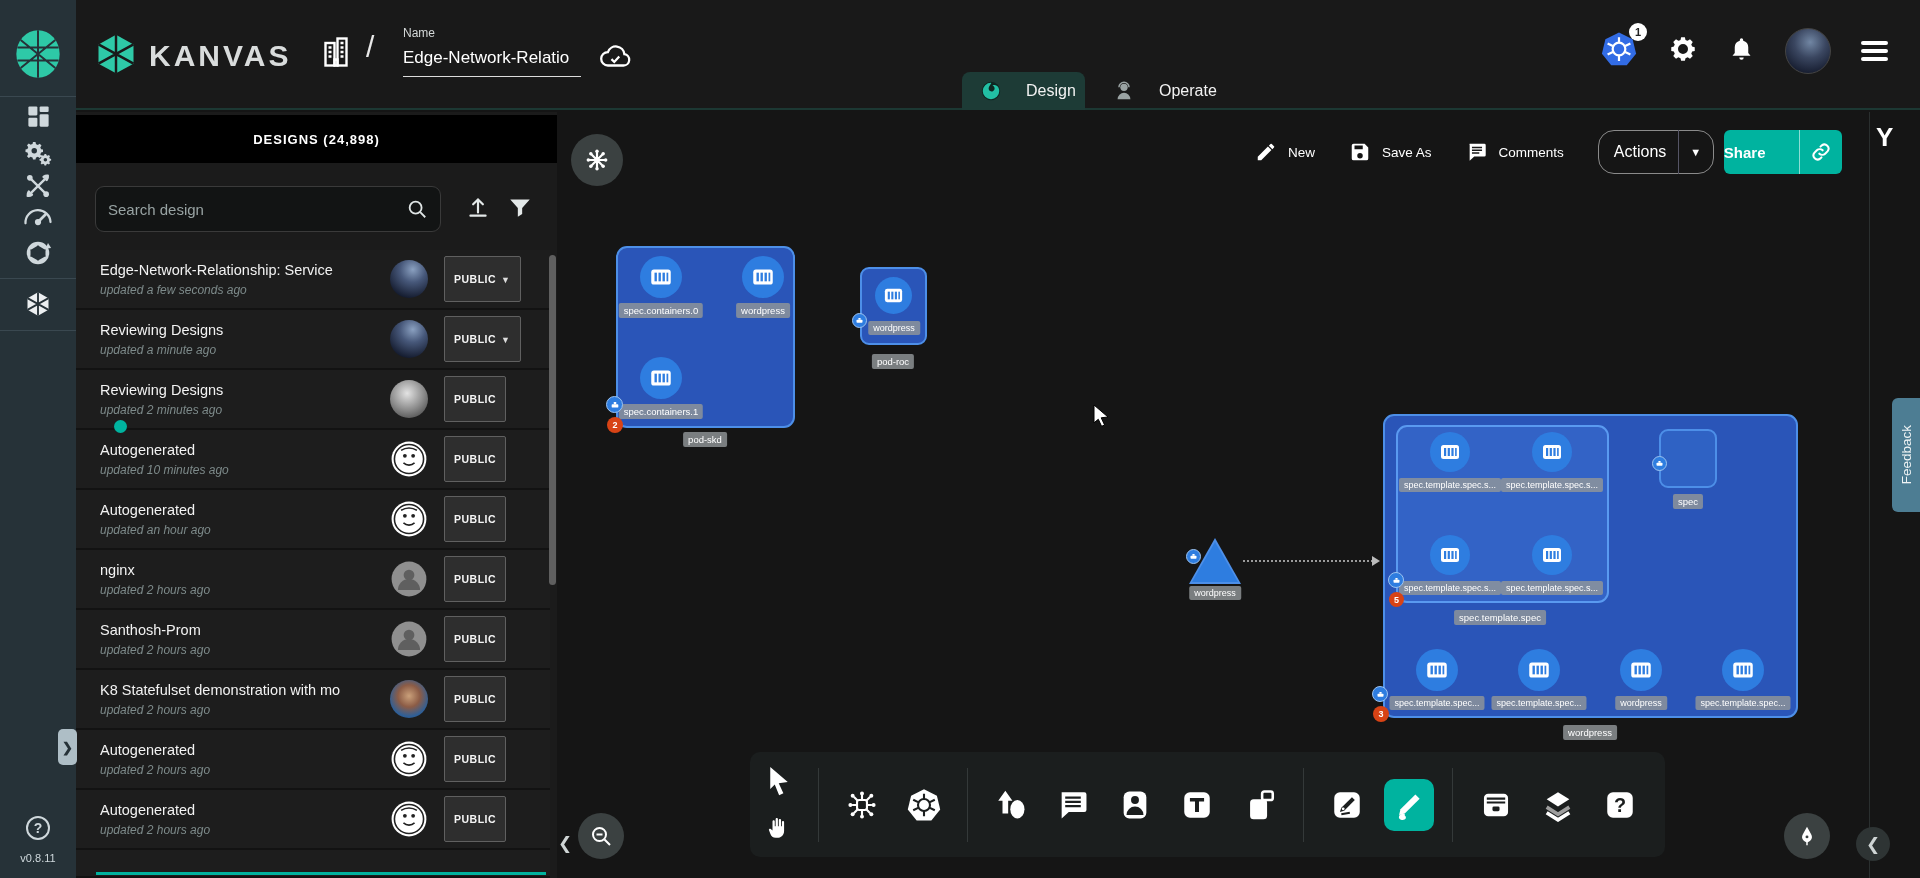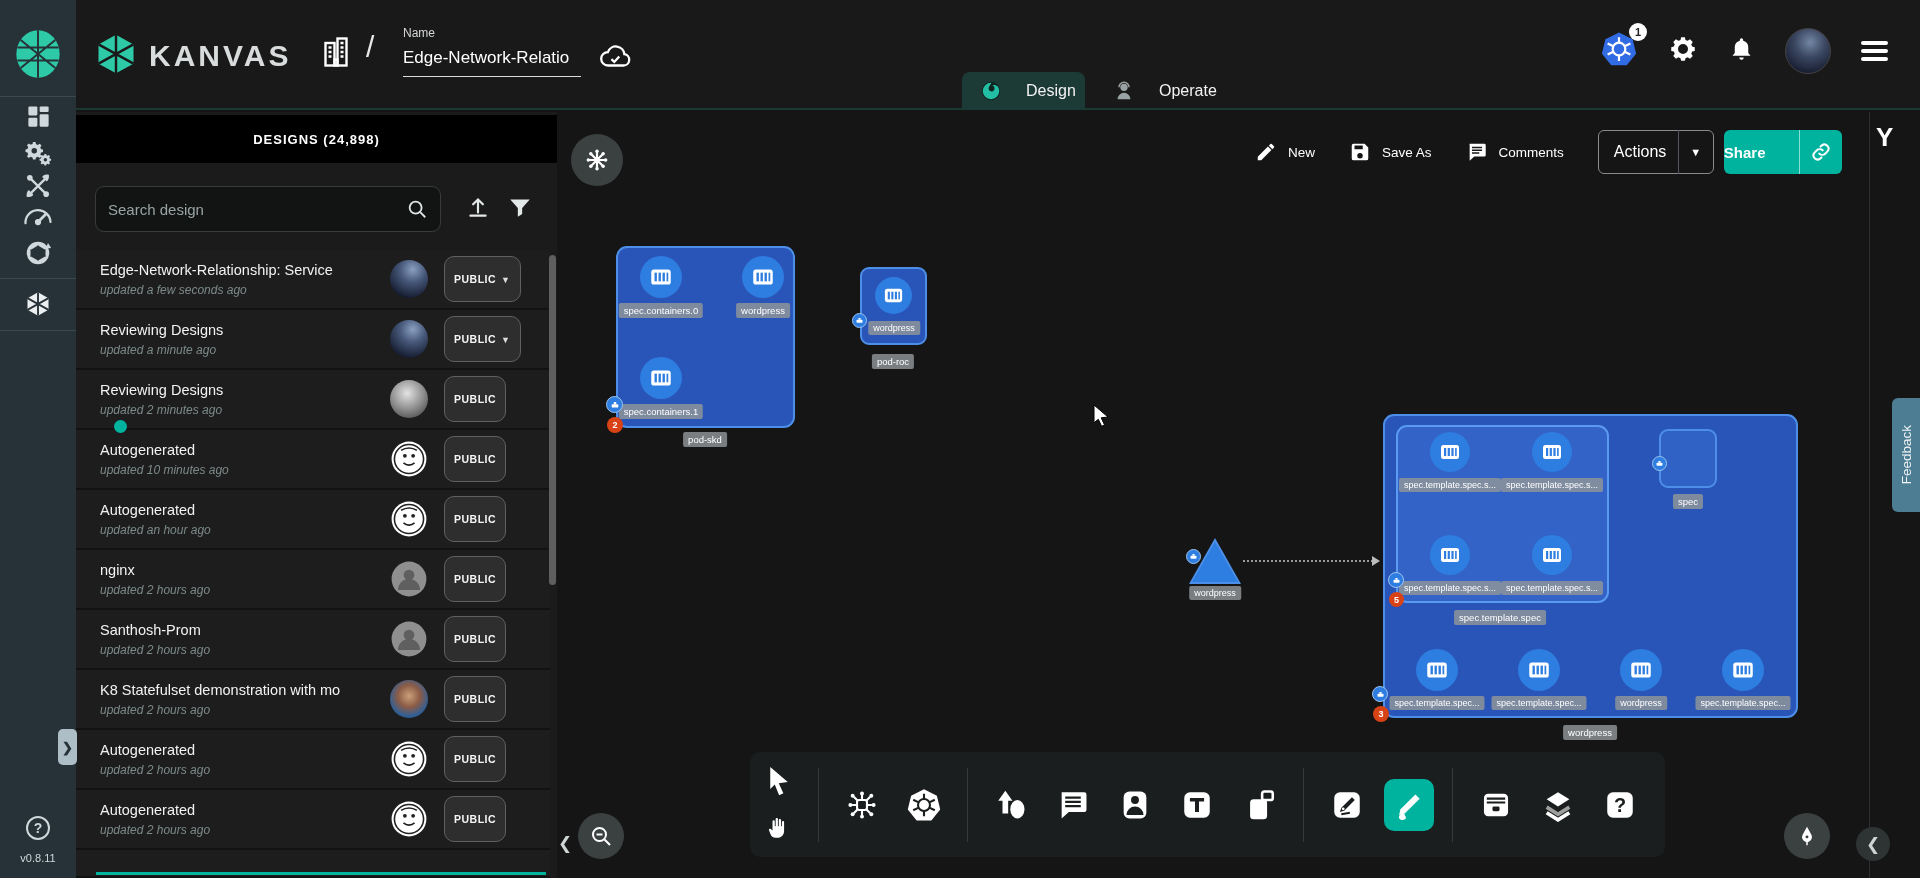--- a/index.html
+++ b/index.html
@@ -47,32 +47,32 @@
   .panel-tools { position:absolute; right:24px; top:82px; display:flex; gap:16px; }
   .listwrap { position:absolute; left:0; top:138px; width:481px; height:628px; }
   .row { position:absolute; left:0; width:474px; height:60px; background:#1d1d1d; border-bottom:2px solid #121212; display:flex; align-items:center; }
   .row .txt { margin-left:24px; width:288px; overflow:hidden; }
   .row .title { color:#f2f2f2; font-size:14.5px; white-space:nowrap; }
   .row .sub { color:#7d8a8a; font-size:12px; font-style:italic; margin-top:5px; white-space:nowrap; }
   .row .av { width:38px; height:38px; border-radius:50%; flex:none; margin-left:2px; overflow:hidden; }
   .av-vader { background:radial-gradient(circle at 60% 25%, #8aa0c0 0%, #47587a 35%, #141b2e 80%); }
   .av-gray  { background:radial-gradient(circle at 45% 35%, #e3e3e3 0%, #8e8e8e 50%, #3c3c3c 95%); }
   .av-photo { background:radial-gradient(circle at 50% 42%, #caa07a 0%, #8c5c46 38%, #2f5f97 70%, #1f3f66 100%); }
-  .badge { margin-left:16px; background:#2e2e2e; border:1px solid #606060; border-radius:10px; color:#f5f5f5; font-size:10.5px; font-weight:bold; letter-spacing:.5px; padding:16px 9px; display:flex; align-items:flex-end; gap:5px; }
+  .badge { margin-left:16px; background:#2e2e2e; border:1px solid #606060; border-radius:2px; color:#f5f5f5; font-size:10.5px; font-weight:bold; letter-spacing:.5px; padding:16px 9px; display:flex; align-items:flex-end; gap:5px; }
   .badge .caret { font-size:9px; color:#ddd; }
   .scrollthumb { position:absolute; left:549px; top:255px; width:7px; height:330px; background:#5f5f5f; border-radius:4px; z-index:25; }
   .collapse-handle { position:absolute; left:58px; top:729px; width:19px; height:36px; background:#aebec6; border-radius:5px; color:#263238; font-size:13px; font-weight:bold; display:flex; align-items:center; justify-content:center; z-index:45; }
   .teal-dot { position:absolute; left:114px; top:420px; width:13px; height:13px; border-radius:50%; background:#00b39f; z-index:26; }
   .bottom-teal { position:absolute; left:96px; top:872px; width:450px; height:3px; background:#00b39f; z-index:26; }
 
   
   .fab { position:absolute; border-radius:50%; background:#3b4141; display:flex; align-items:center; justify-content:center; z-index:15; }
   .actionbar { position:absolute; top:130px; height:44px; display:flex; align-items:center; z-index:15; }
   .act { display:flex; align-items:center; gap:11px; color:#fff; font-size:13.5px; margin-right:34px; }
-  .btn-actions { width:116px; height:44px; border:1px solid #8a8a8a; border-radius:6px; display:flex; align-items:center; color:#fff; font-size:16px; }
+  .btn-actions { width:116px; height:44px; border:1px solid #8a8a8a; border-radius:16px; display:flex; align-items:center; color:#fff; font-size:16px; }
   .btn-actions .t { padding-left:15px; flex:1; }
   .btn-actions .dv { width:1px; height:44px; background:#556; }
   .btn-actions .c { width:34px; text-align:center; font-size:11px; }
   .btn-share { width:118px; height:44px; margin-left:10px; background:#00b39f; border-radius:6px; display:flex; align-items:center; color:#fff; }
   .btn-share .t { flex:1; text-align:left; font-size:15px; font-weight:bold; }
   .btn-share .dv { width:1px; height:44px; background:rgba(255,255,255,.55); }
   .btn-share .ic { width:42px; display:flex; justify-content:center; }
   .y-handle { position:absolute; left:1876px; top:122px; color:#fff; font-size:26px; font-weight:bold; z-index:15; }
   .right-border { position:absolute; left:1869px; top:112px; width:1px; height:766px; background:#2a2f2f; }
   .feedback { position:absolute; left:1892px; top:398px; width:28px; height:114px; background:#4d7d93; border-radius:6px 0 0 6px; display:flex; align-items:center; justify-content:center; z-index:15; }

